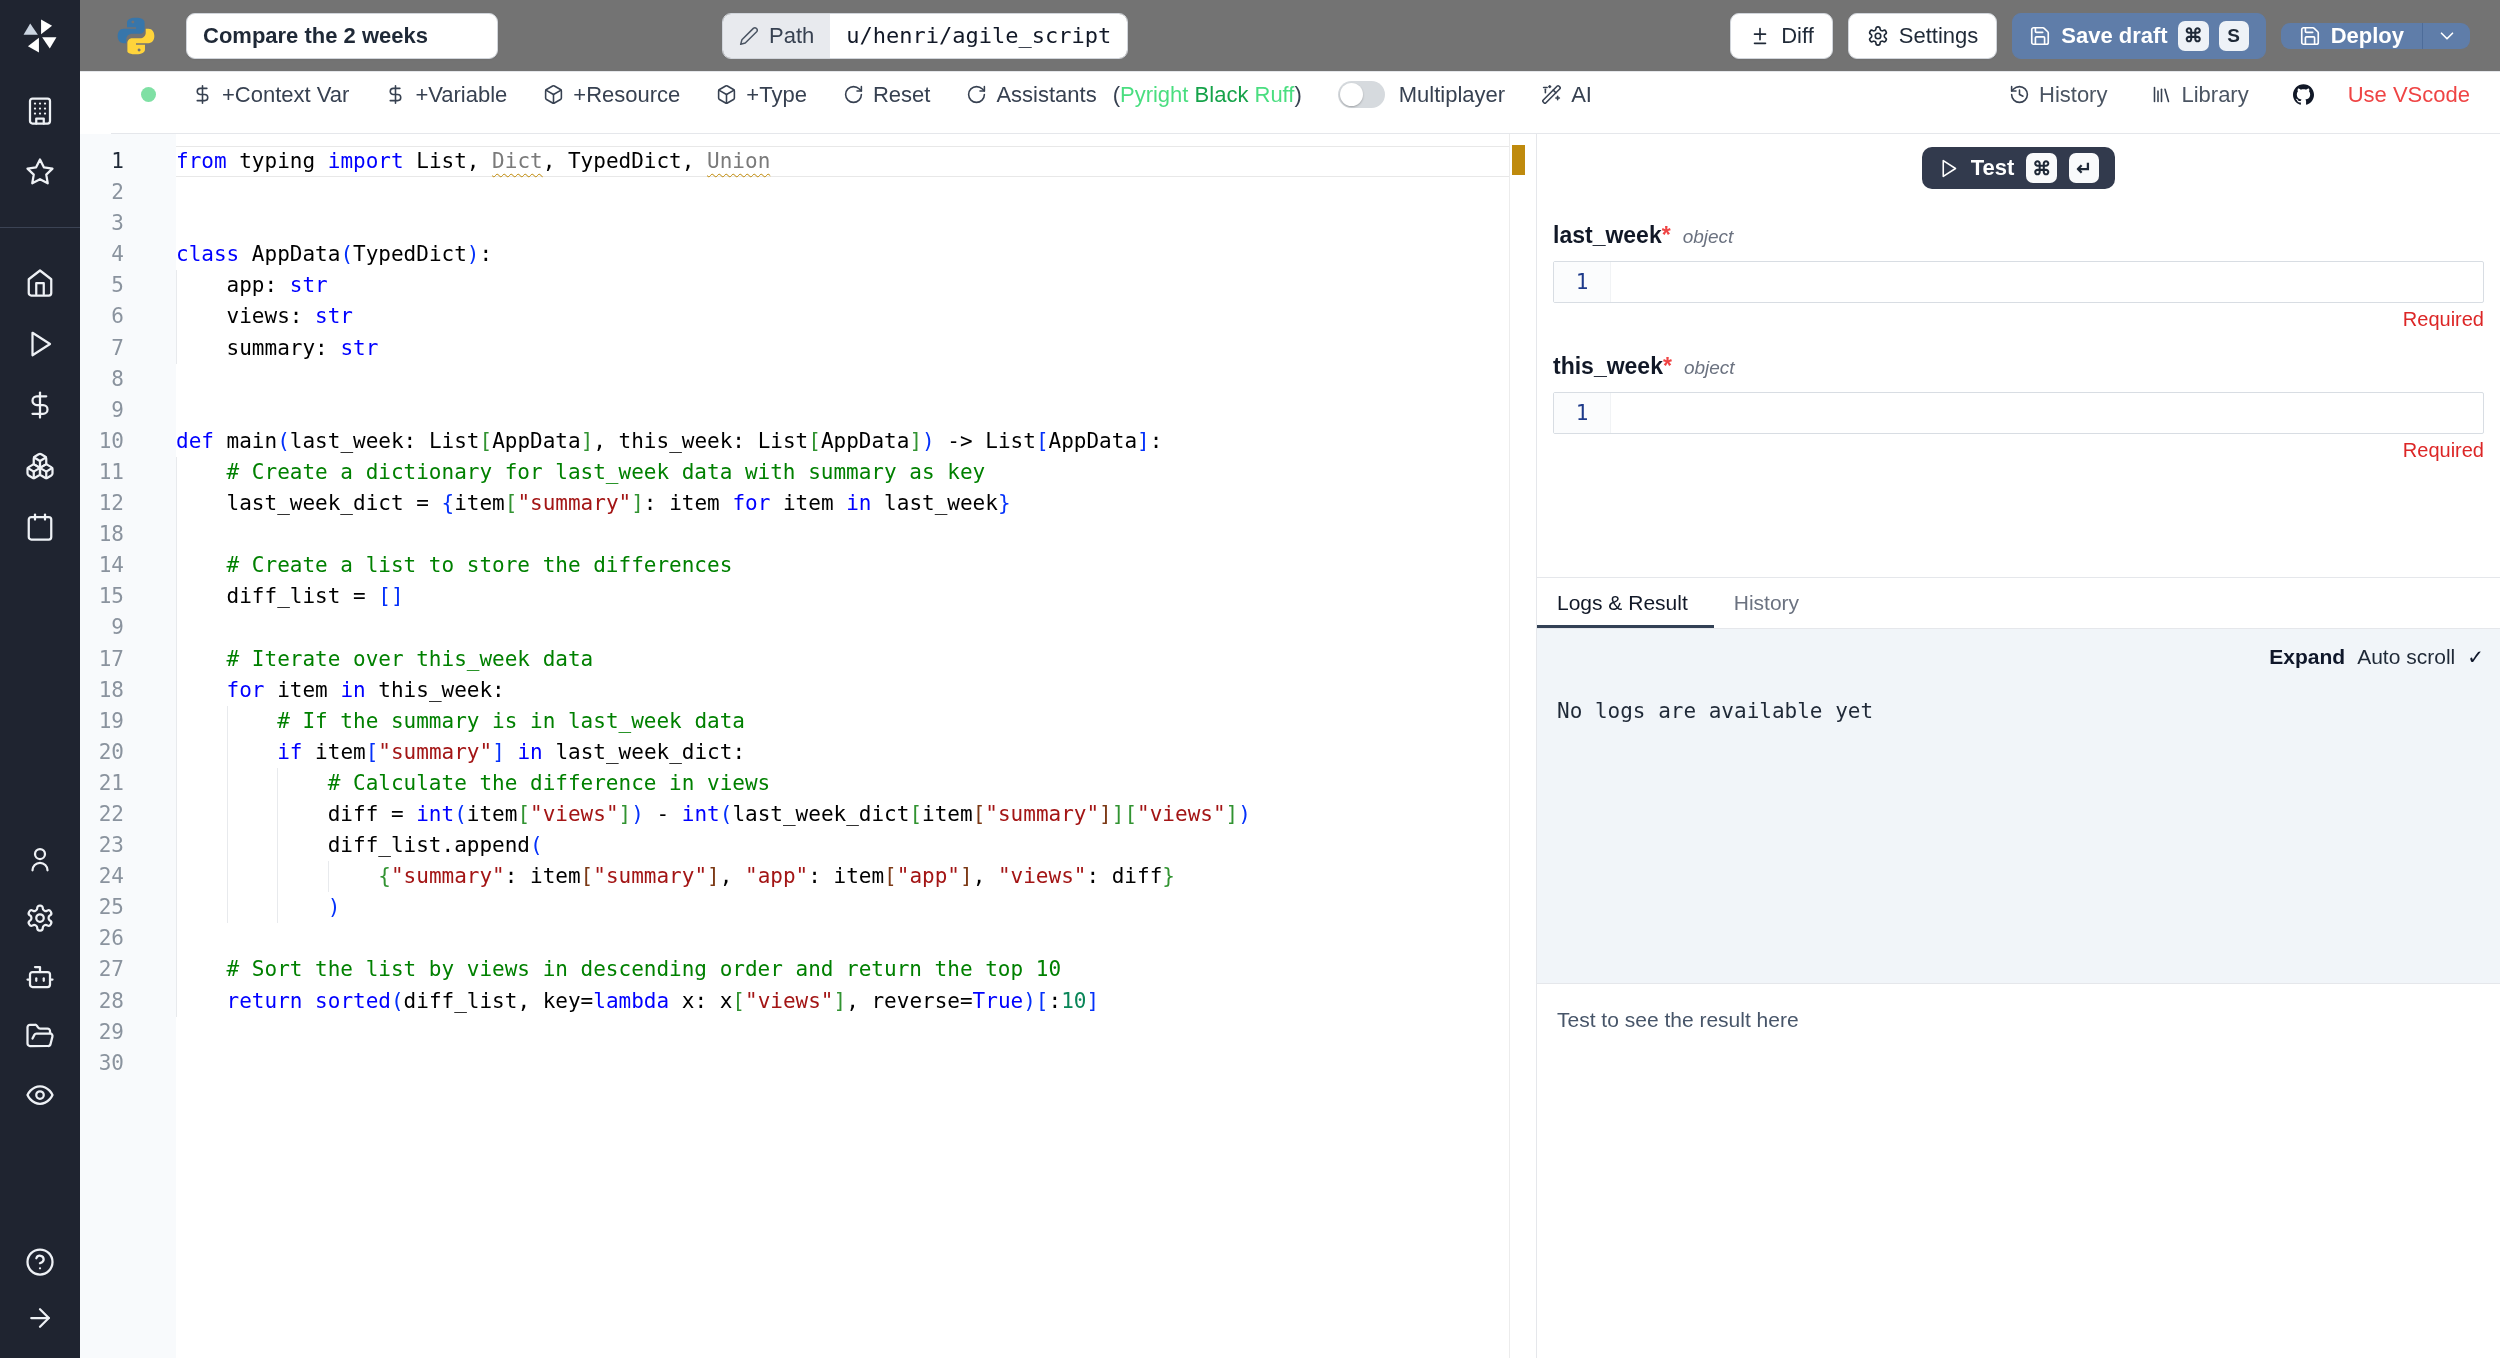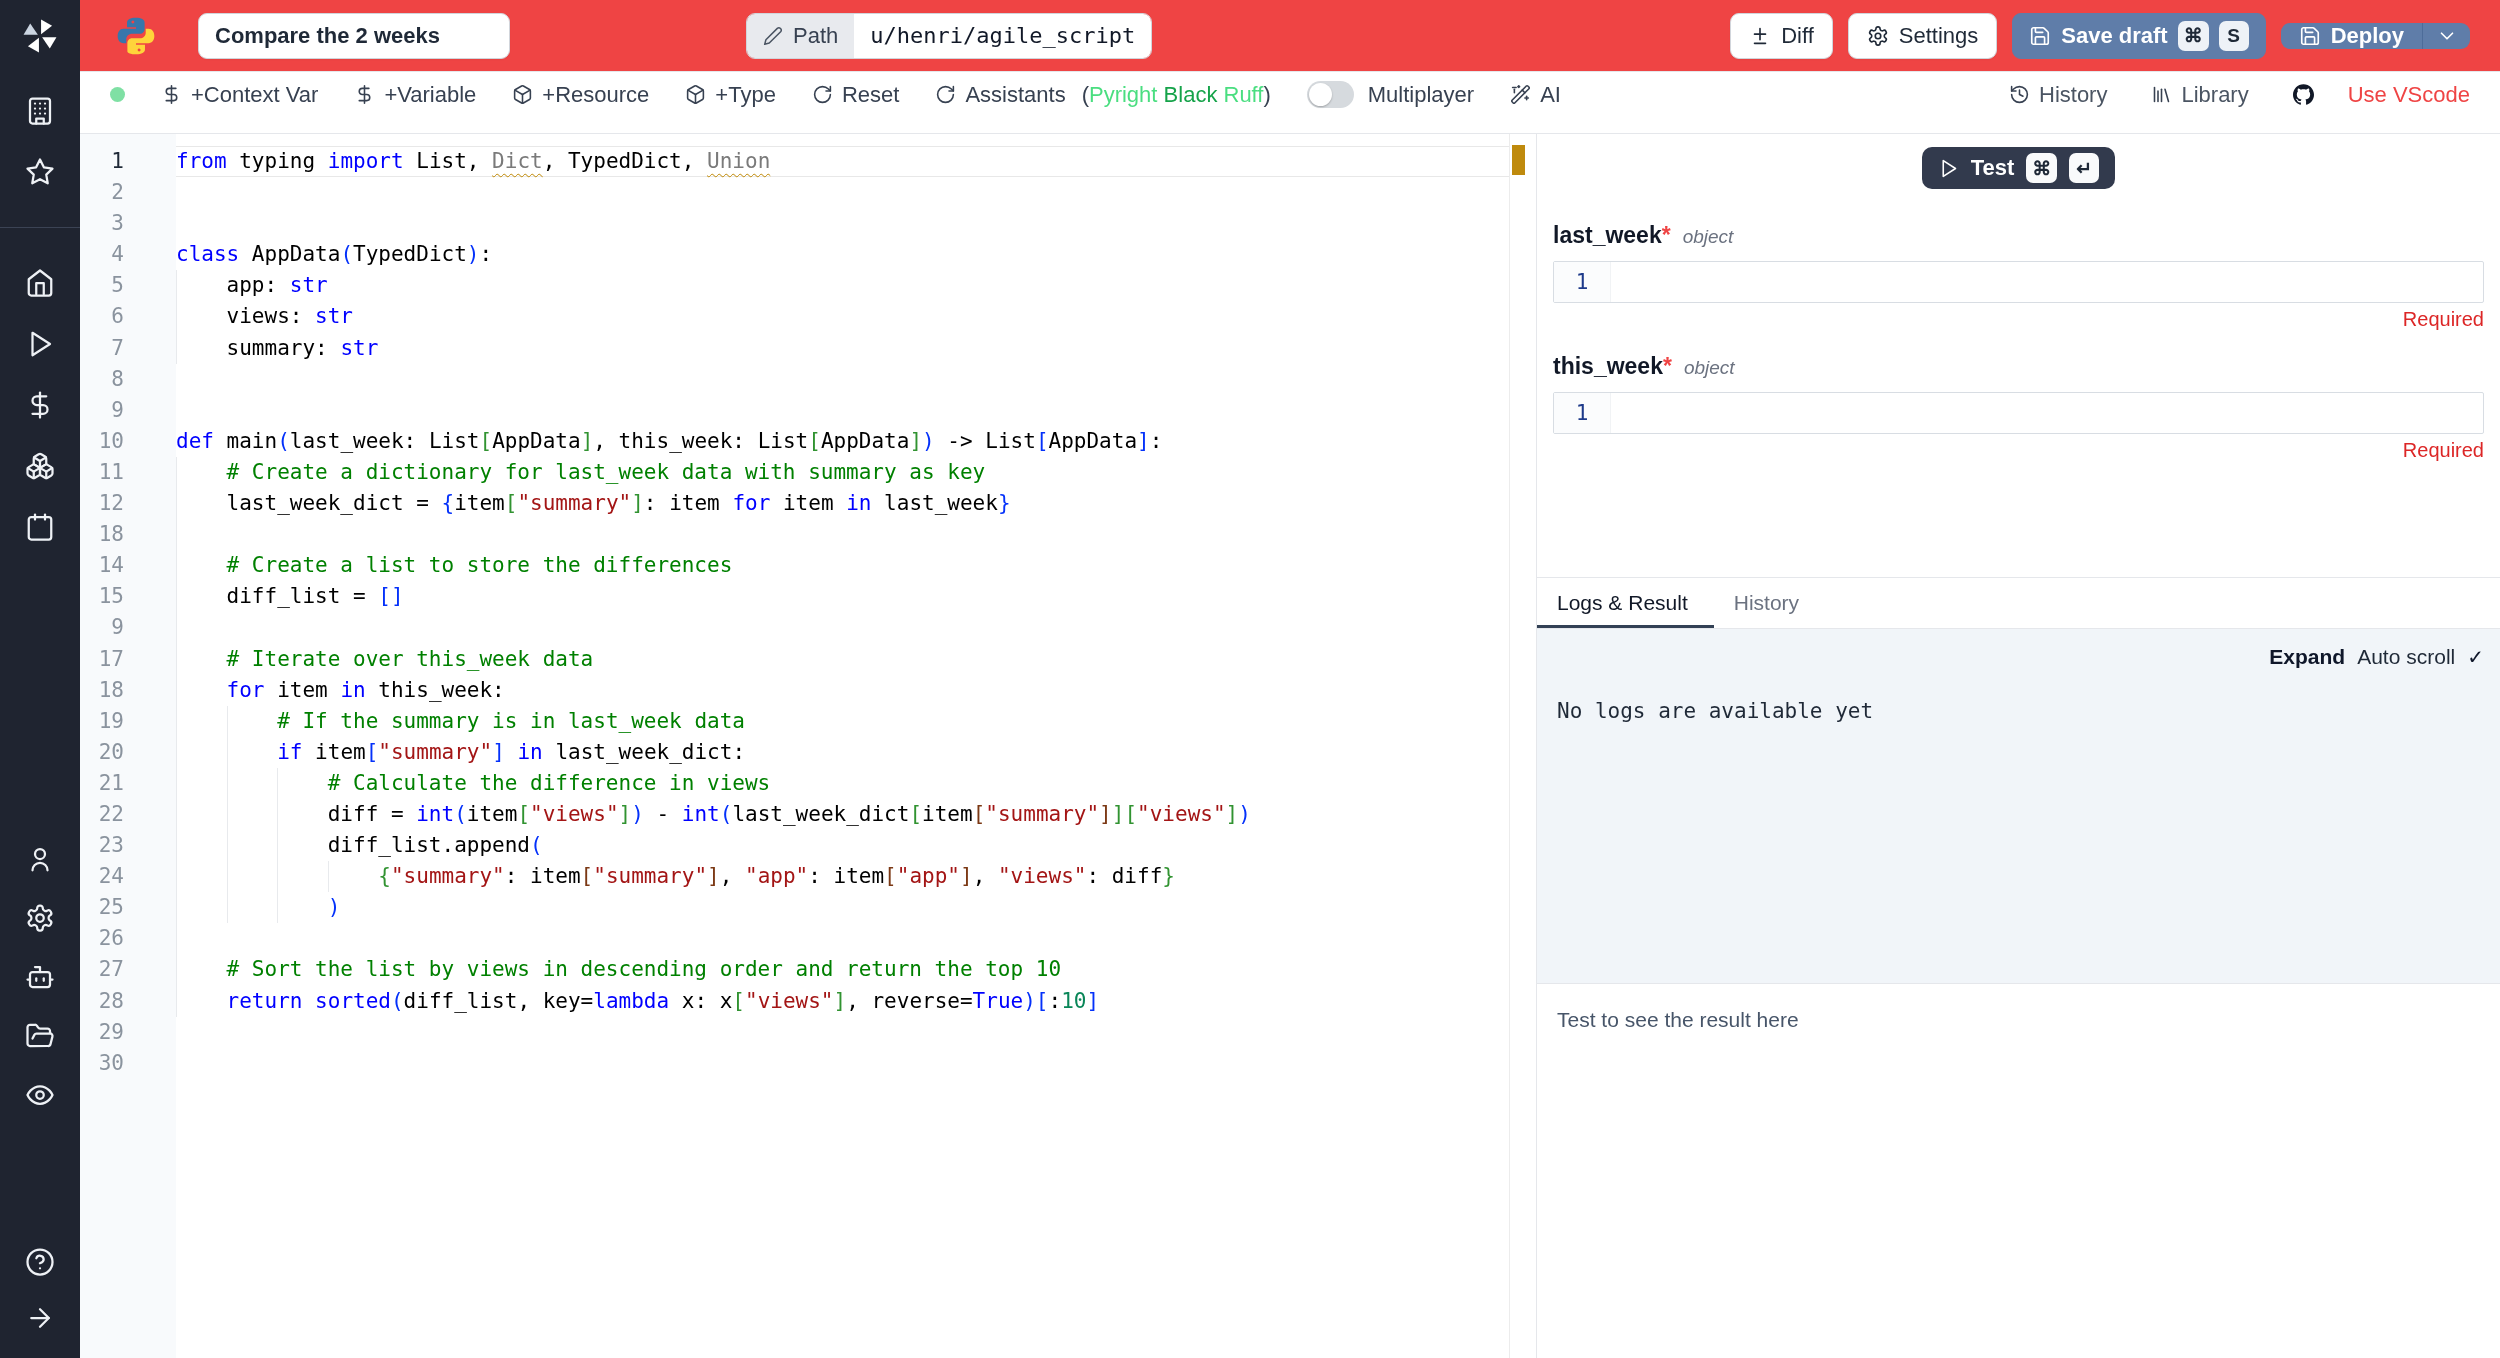--- a/index.html
+++ b/index.html
@@ -15,21 +15,21 @@
   .rail .item { margin-top:31px; cursor:pointer; }
   .rail .divider { width:80px; height:1px; background:#3b4354; margin-top:40px; }
   .rail .spacer { flex:1; }
   svg.s { width:100%; height:100%; fill:none; stroke:currentColor; stroke-width:1.8;
     stroke-linecap:round; stroke-linejoin:round; }
 
   
   .main { flex:1; display:flex; flex-direction:column; min-width:0; }
 
   .topbar { height:72px; border-bottom:1px solid #e5e7eb; display:flex; align-items:center;
-    padding:0 30px 0 34px; gap:12px; background:#ef4444; }
+    padding:0 30px 0 34px; gap:0; background:#737373; }
   .pylogo { width:44px; height:44px; margin-right:28px; }
   .name-input { width:312px; height:46px; border:1px solid #d1d5db; border-radius:9px;
     font-size:22px; font-weight:600; color:#1f2937; padding:0 16px; display:flex; align-items:center;
     box-shadow:0 1px 2px rgba(0,0,0,.04); background:#fff; }
   .path-group { margin-left:224px; height:46px; border:1px solid #d1d5db; border-radius:9px;
     display:flex; overflow:hidden; align-items:stretch; }
   .path-left { background:#e8eaee; display:flex; align-items:center; gap:10px; padding:0 16px;
     font-size:22px; font-weight:500; color:#374151; }
   .path-left .ic { width:20px; height:20px; color:#4b5563; }
   .path-right { background:#fff; display:flex; align-items:center; padding:0 16px;
@@ -45,21 +45,21 @@
     font-size:19px; font-weight:600; display:flex; align-items:center; justify-content:center; }
   .deploy-wrap { display:flex; align-items:stretch; background:#5f7da9; border-radius:9px; overflow:hidden; }
   .deploy-main { display:flex; align-items:center; gap:10px; padding:0 18px; color:#fff;
     font-size:22px; font-weight:600; cursor:pointer; }
   .deploy-caret { width:48px; display:flex; align-items:center; justify-content:center;
     border-left:1px solid #4d6c99; color:#fff; cursor:pointer; }
   .deploy-caret .ic { width:22px; height:22px; }
 
   
   .toolbar { height:62px; border-bottom:1px solid #e5e7eb; display:flex; align-items:center;
-    padding:0 30px 16px 30px; background:#fff; }
+    padding:0 30px 16px 30px; background:#fff;margin-left:31px; }
   .tb-item { display:flex; align-items:center; gap:9px; color:#374151; font-size:22px; font-weight:500;
     cursor:pointer; margin-right:36px; white-space:nowrap; }
   .tb-item .ic { width:21px; height:21px; color:#374151; }
   .status-dot { width:15px; height:15px; border-radius:50%; background:#7fe0a4; margin-right:36px; }
   .assist-detail { font-size:22px; font-weight:500; margin-left:2px; }
   .assist-detail .paren { color:#374151; }
   .a-pyright { color:#4ade80; } .a-black { color:#16a34a; } .a-ruff { color:#4ade80; }
   .toggle { width:47px; height:27px; border-radius:14px; background:#d6dade; position:relative;
     margin-right:14px; cursor:pointer; flex-shrink:0; }
   .toggle .knob { position:absolute; top:2px; left:2px; width:23px; height:23px; border-radius:50%;

